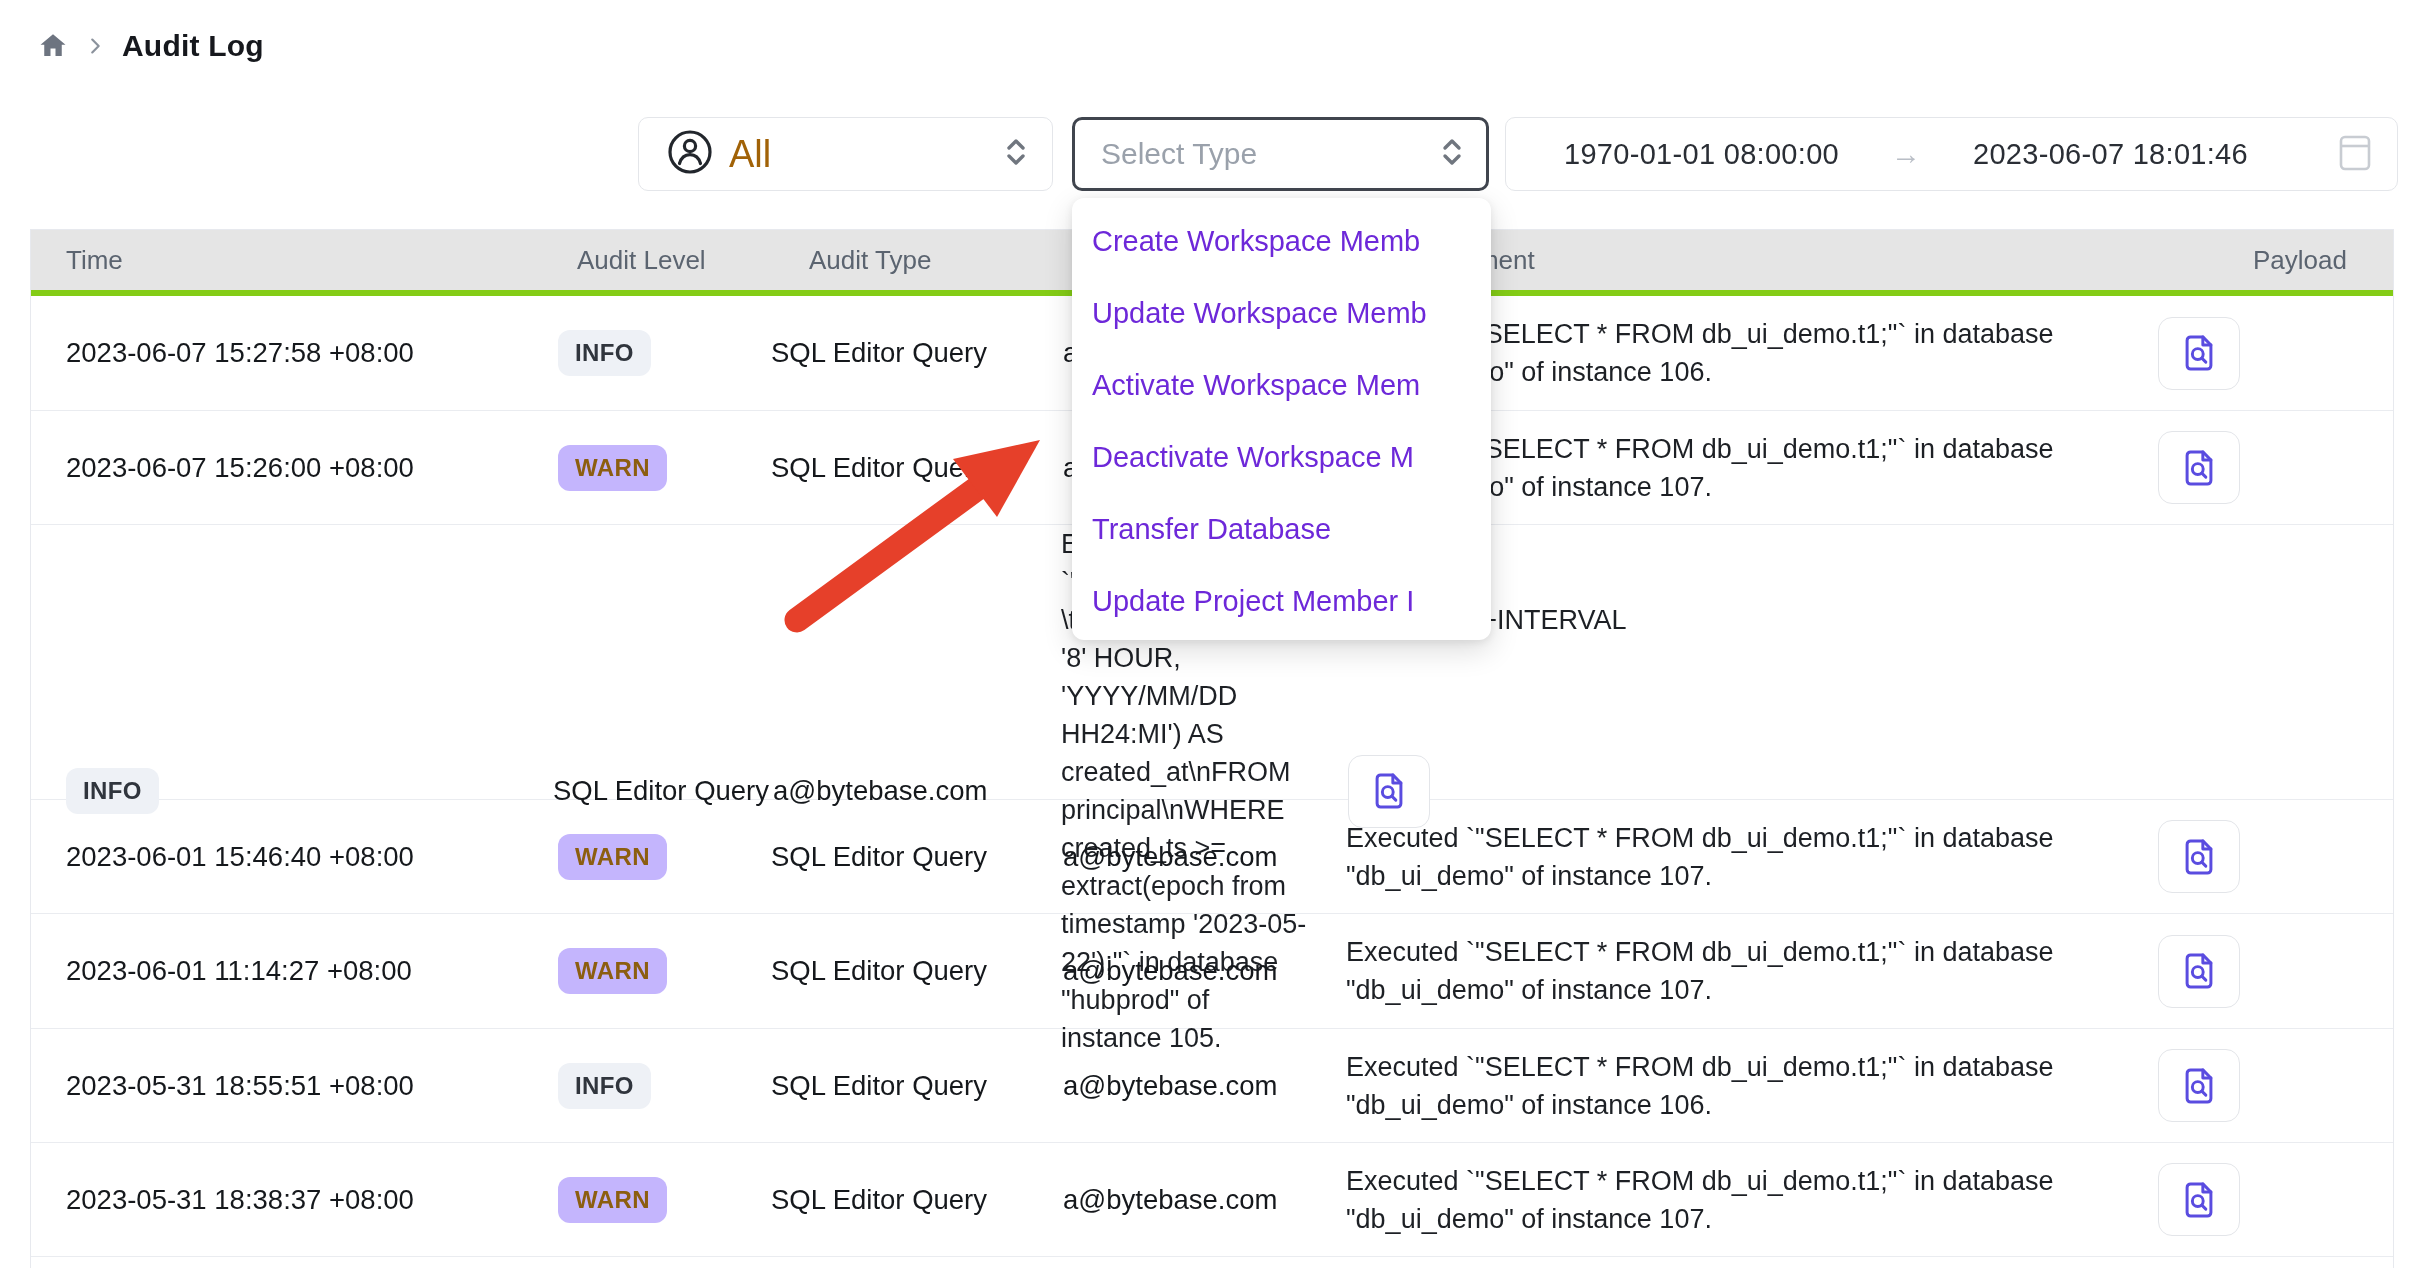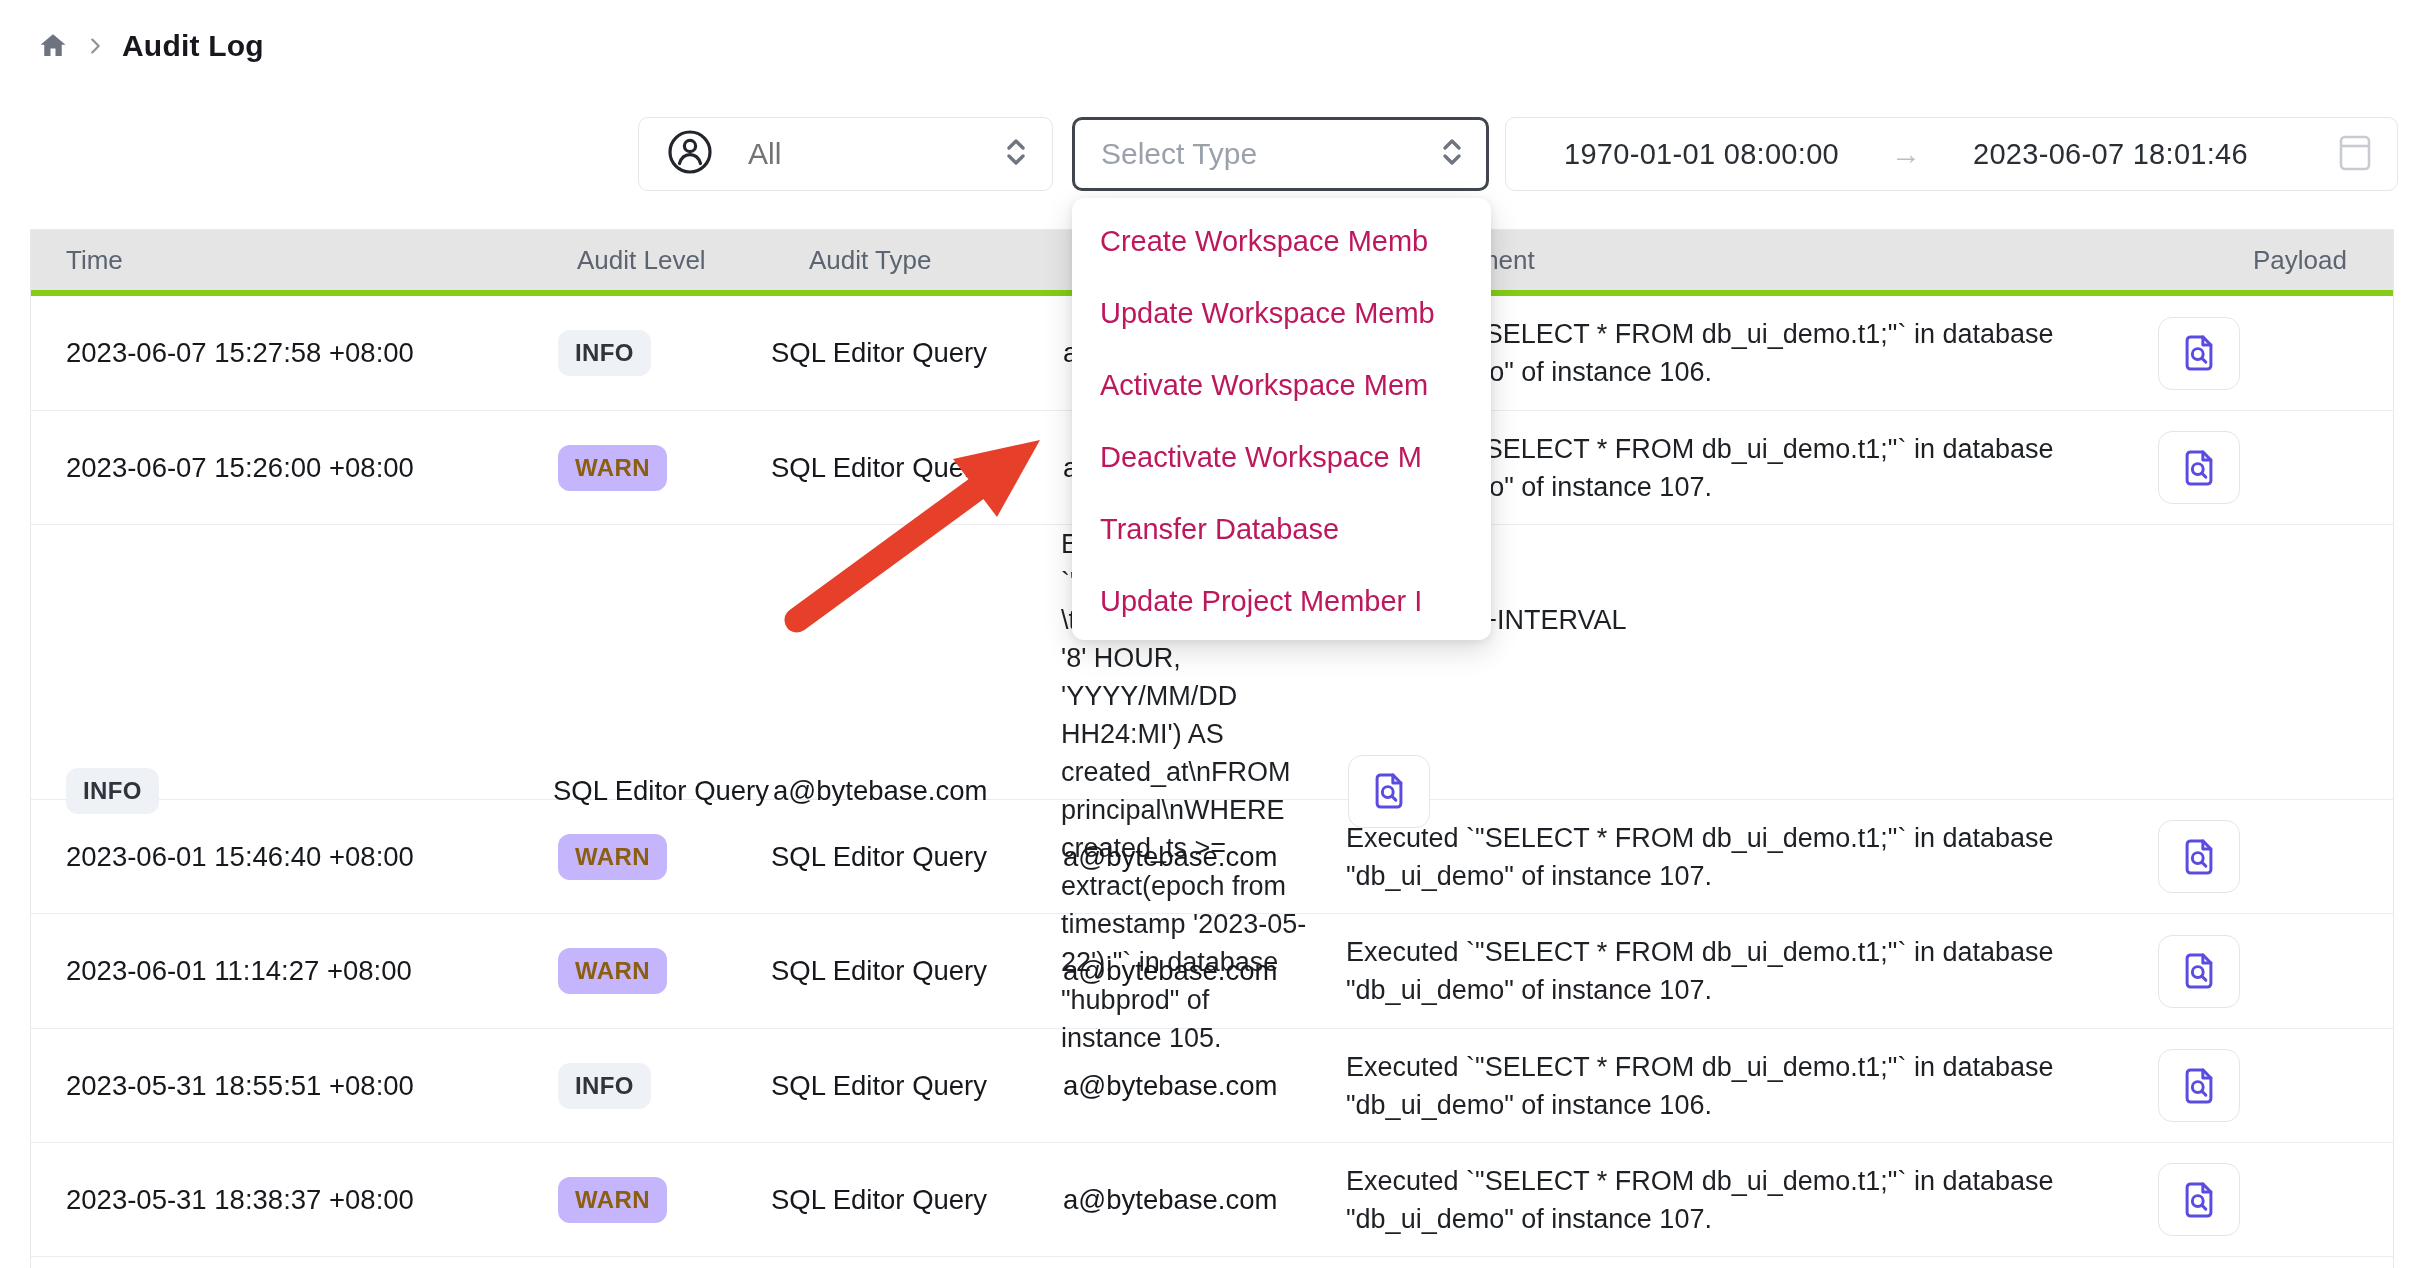--- a/index.html
+++ b/index.html
@@ -25,21 +25,21 @@
   .page-title { font-size: 30px; font-weight: 600; color: #16181d; letter-spacing: .2px; }
 
   
   .filter-box {
     position: absolute; top: 117px; height: 74px;
     background: #fff; border: 1px solid #e4e6ea; border-radius: 10px;
     display: flex; align-items: center; box-sizing: border-box;
   }
   .sel-actor { left: 638px; width: 415px; padding: 0 22px 0 28px; gap: 16px; }
   .sel-type  { left: 1072px; width: 417px; border: 3px solid #40454e; padding: 0 20px 0 26px; }
-  .sel-text  { font-size: 30px; color: #737373; margin-left: 19px; }
+  .sel-text  { font-size: 38px; color: #a16207; }
   .sel-placeholder { font-size: 30px; color: #9aa1ab; }
   .grow { flex: 1; }
   .updown-ic { width: 28px; height: 32px; flex: none; }
 
   .date-range { left: 1505px; width: 893px; padding: 0 26px 0 58px; box-sizing: border-box; }
   .date-range .dt { font-size: 29px; color: #2a2e35; letter-spacing: .3px; white-space: nowrap; }
   .date-range .arrow { font-size: 30px; color: #b9bec6; margin: 0 52px; }
   .cal-ic { width: 32px; height: 38px; margin-left: auto; flex: none; }
 
   
@@ -91,22 +91,22 @@
 
   
   .type-menu {
     position: absolute; left: 1072px; top: 198px; width: 419px; height: 442px;
     background: #ffffff; border-radius: 12px;
     box-shadow: 0 10px 30px rgba(0,0,0,.14), 0 2px 8px rgba(0,0,0,.08);
     z-index: 10; padding-top: 7px; box-sizing: border-box; overflow: hidden;
   }
   .menu-item {
     height: 72px; display: flex; align-items: center;
-    padding-left: 20px; font-size: 29px; color: #be185d;
-    white-space: nowrap; overflow: hidden; cursor: pointer; margin-left: 8px;
+    padding-left: 20px; font-size: 29px; color: #6d28d9;
+    white-space: nowrap; overflow: hidden; cursor: pointer;
   }
 
   
   .anno-arrow { position: absolute; left: 0; top: 0; z-index: 5; pointer-events: none; }
 </style>
 </head>
 <body>
 
 <div class="breadcrumb">
   <span>

